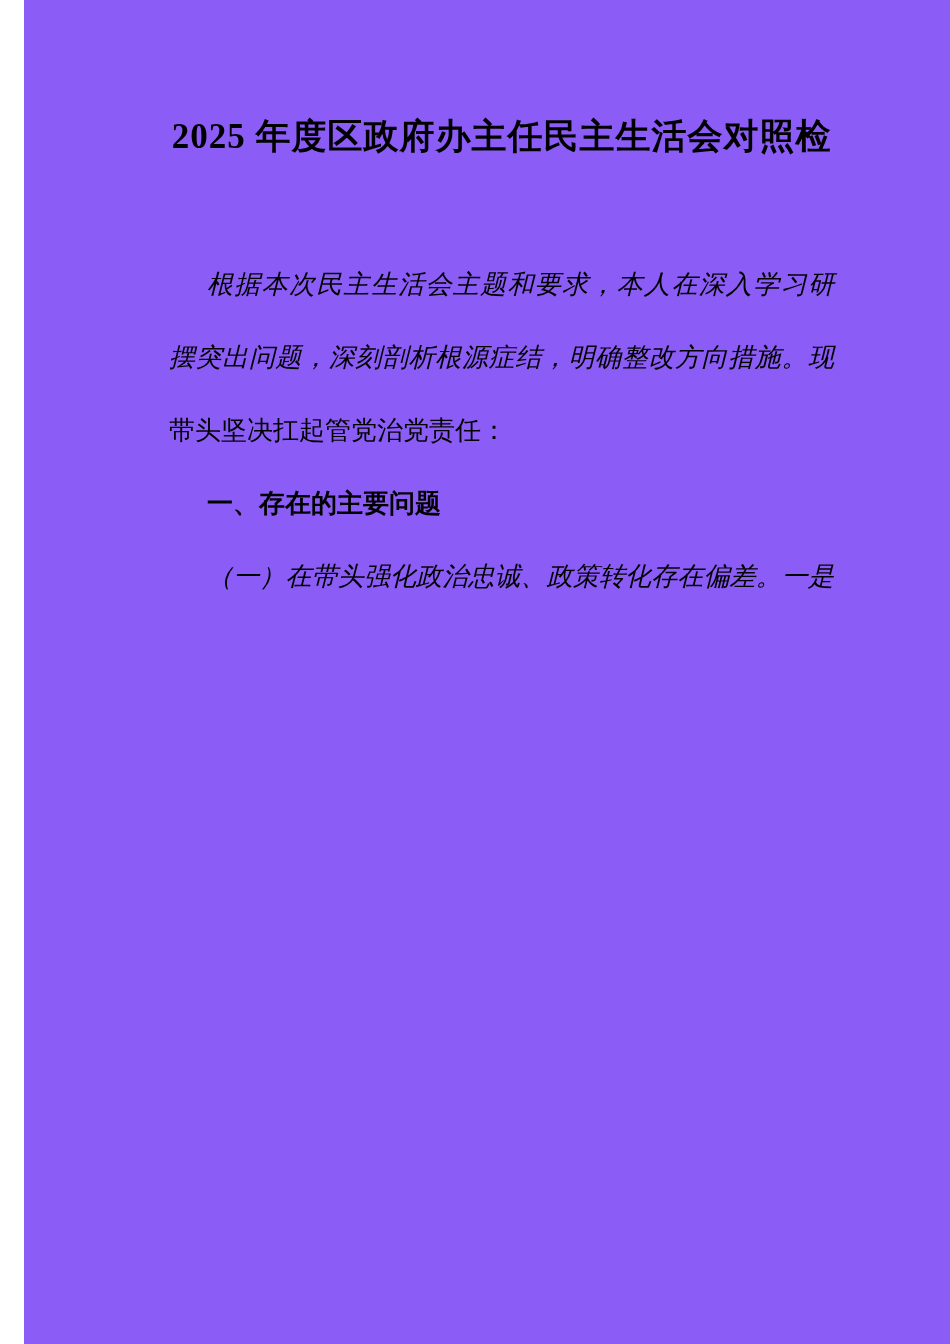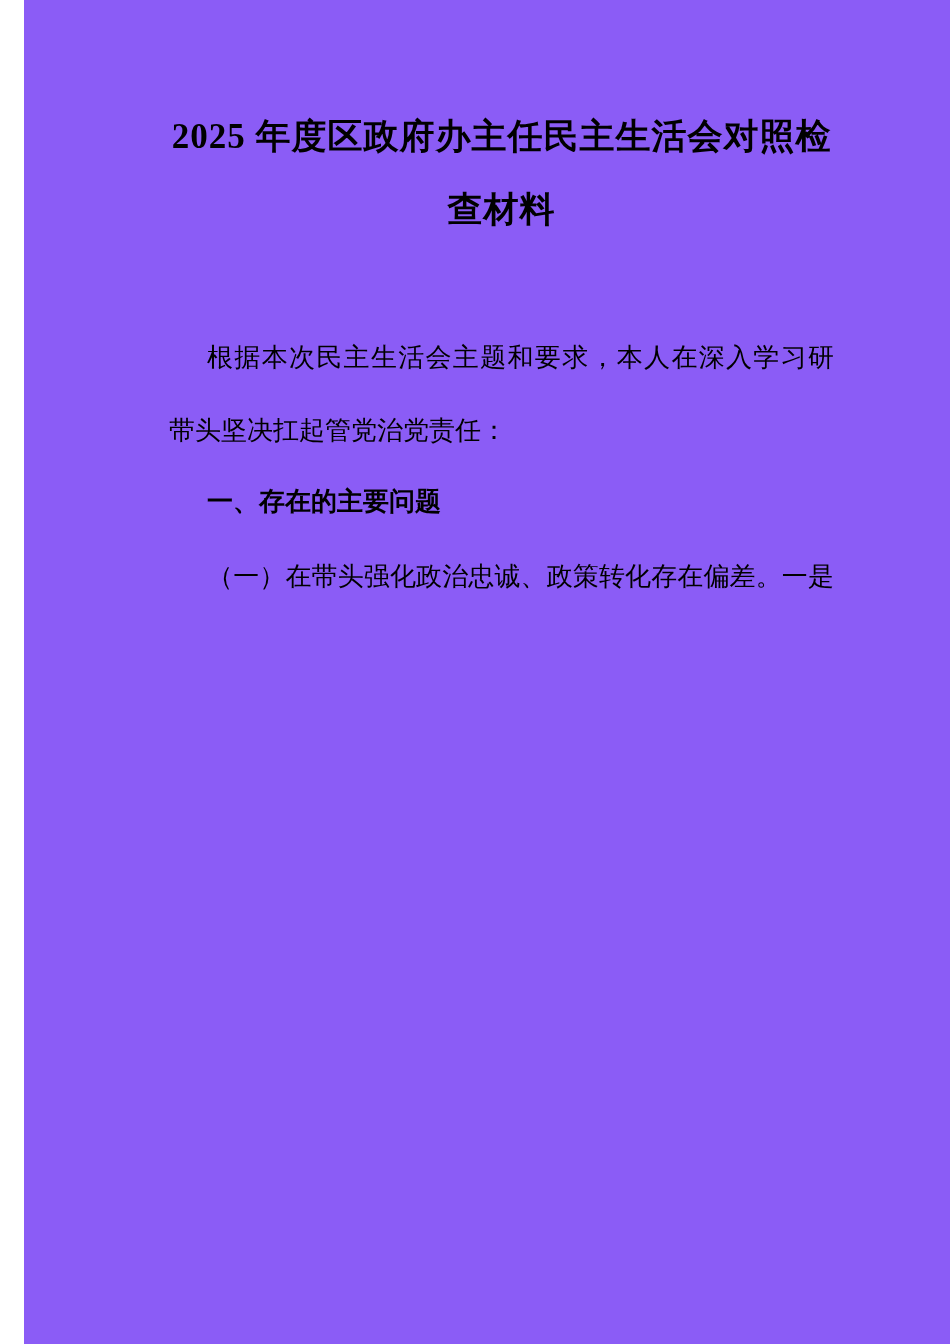--- a/index.html
+++ b/index.html
@@ -36,43 +36,43 @@
     margin-top: 75px;
   }
   .bline {
     font-size: 26px;
     line-height: 73px;
     height: 73px;
     text-align: justify;
   }
   .just {
     text-align-last: justify;
+    font-style: italic;
   }
   .indent {
     text-indent: 38px;
   }
   .heading {
     font-weight: bold;
-    font-family: Liberation Mono, monospace;
   }
 </style>
 </head>
 <body>
 
 <div class="page">
   <div class="content">
 
     <div class="doc-title">
       <div class="title-line">2025 年度区政府办主任民主生活会对照检</div>
-      <div class="title-line">查材料</div>
     </div>
 
     <div class="doc-body">
 
       <div class="bline just indent">根据本次民主生活会主题和要求，本人在深入学习研</div>
+      <div class="bline just">摆突出问题，深刻剖析根源症结，明确整改方向措施。现</div>
       <div class="bline">带头坚决扛起管党治党责任：</div>
 
       <div class="bline heading indent">一、存在的主要问题</div>
 
       <div class="bline just indent">（一）在带头强化政治忠诚、政策转化存在偏差。一是</div>
 
     </div>
   </div>
 </div>
 

